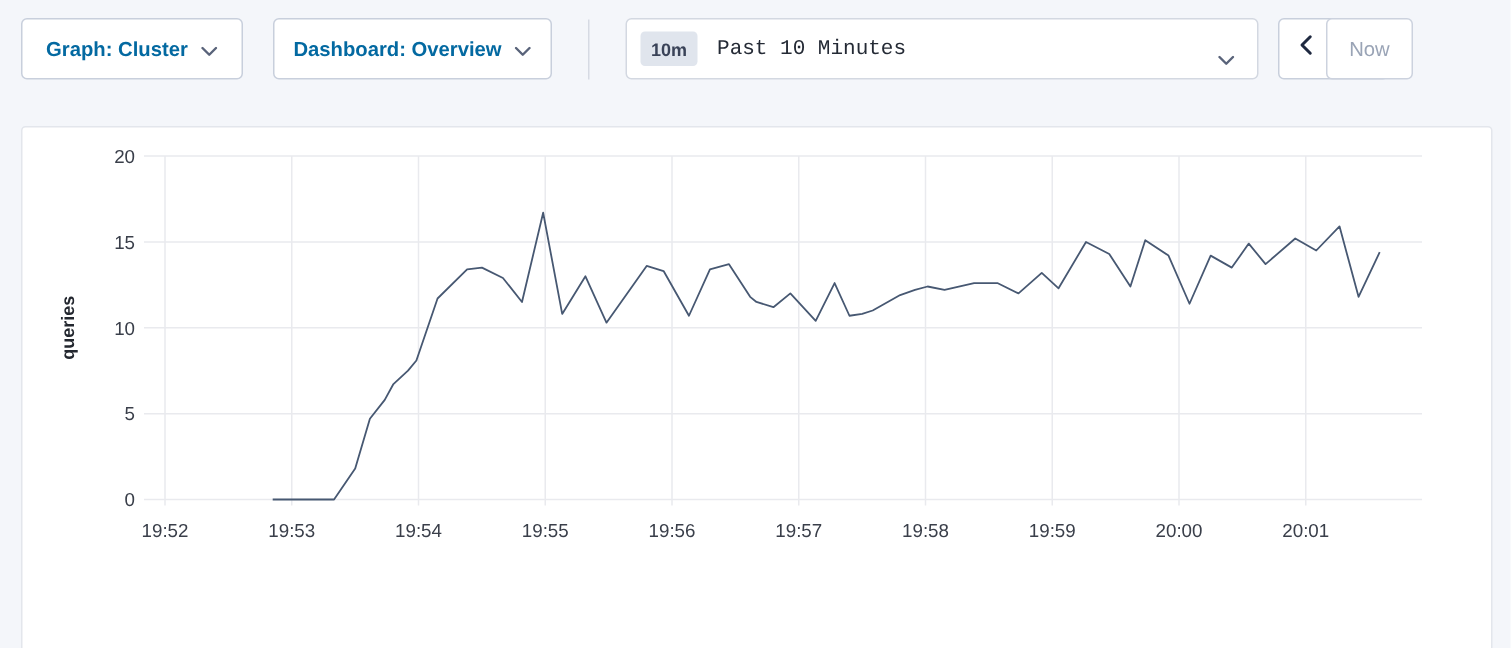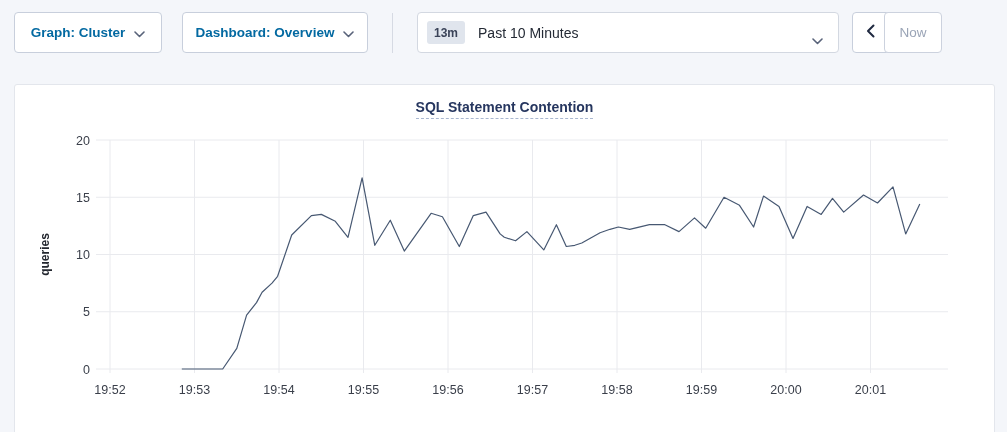--- a/index.html
+++ b/index.html
@@ -27,21 +27,21 @@
 
   .time-box {
     position:absolute; left:417px; top:12px; width:422px; height:41px;
     background:#fff; border:1px solid #d3d8e1; border-radius:4px;
     display:flex; align-items:center; cursor:pointer;
   }
   .time-badge {
     margin-left:9px; background:#e0e5ed; border-radius:3px;
     font-size:12px; font-weight:700; color:#3a4358; padding:5px 7px 4px 7px;
   }
-  .time-label { margin-left:13px; font-size:14px; font-weight:500; color:#242a35; }
+  .time-label { margin-left:13px; font-size:14px; font-weight:500; color:#242a35;font-family:Liberation Mono, monospace; }
   .time-box .chev { position:absolute; right:15px; top:18px; }
 
   .arrow-group {
     position:absolute; left:852px; top:12px; width:74px; height:41px;
     background:#fff; border:1px solid #c8cfdc; border-radius:4px;
     display:flex;
   }
   .arrow-cell { width:50%; display:flex; align-items:center; justify-content:center; cursor:pointer; }
   .arrow-cell.prev { border-right:1px solid #d0d5df; }
   .now-btn {
@@ -84,21 +84,21 @@
     <span class="chev">
       <svg width="11" height="7" viewBox="0 0 11 7">
           <polyline points="1,1 5.5,5.5 10,1" fill="none" stroke="#59637a" stroke-width="1.6" stroke-linecap="round" stroke-linejoin="round"></polyline>
         </svg>
     </span>
   </div>
 
   <div class="tb-divider"></div>
 
   <div class="time-box">
-    <span class="time-badge">13m</span>
+    <span class="time-badge">10m</span>
     <span class="time-label">Past 10 Minutes</span>
     <span class="chev">
       <svg width="11" height="7" viewBox="0 0 11 7">
           <polyline points="1,1 5.5,5.5 10,1" fill="none" stroke="#59637a" stroke-width="1.6" stroke-linecap="round" stroke-linejoin="round"></polyline>
         </svg>
     </span>
   </div>
 
   <div class="arrow-group">
     <div class="arrow-cell prev">
@@ -114,23 +114,20 @@
             <polyline points="1.5,1.5 7,7 1.5,12.5" fill="none" stroke="#c0c7d4" stroke-width="2" stroke-linecap="round" stroke-linejoin="round"></polyline>
           </svg>
       </span>
     </div>
   </div>
 
   <div class="now-btn">Now</div>
 </div>
 
 <div class="card">
-  <div class="card-title-row">
-    <span class="chart-title">SQL Statement Contention</span>
-  </div>
   <svg id="chart-svg" width="979" height="292" viewBox="0 0 979 292">
       <line x1="81" y1="248" x2="933" y2="248" stroke="#e9eaee" stroke-width="1"></line>
       <text x="75" y="252.5" text-anchor="end" font-size="12.5" fill="#3a3f4a">0</text>
       <line x1="81" y1="190.75" x2="933" y2="190.75" stroke="#e9eaee" stroke-width="1"></line>
       <text x="75" y="195.25" text-anchor="end" font-size="12.5" fill="#3a3f4a">5</text>
       <line x1="81" y1="133.5" x2="933" y2="133.5" stroke="#e9eaee" stroke-width="1"></line>
       <text x="75" y="138" text-anchor="end" font-size="12.5" fill="#3a3f4a">10</text>
       <line x1="81" y1="76.25" x2="933" y2="76.25" stroke="#e9eaee" stroke-width="1"></line>
       <text x="75" y="80.75" text-anchor="end" font-size="12.5" fill="#3a3f4a">15</text>
       <line x1="81" y1="19" x2="933" y2="19" stroke="#e9eaee" stroke-width="1"></line>

